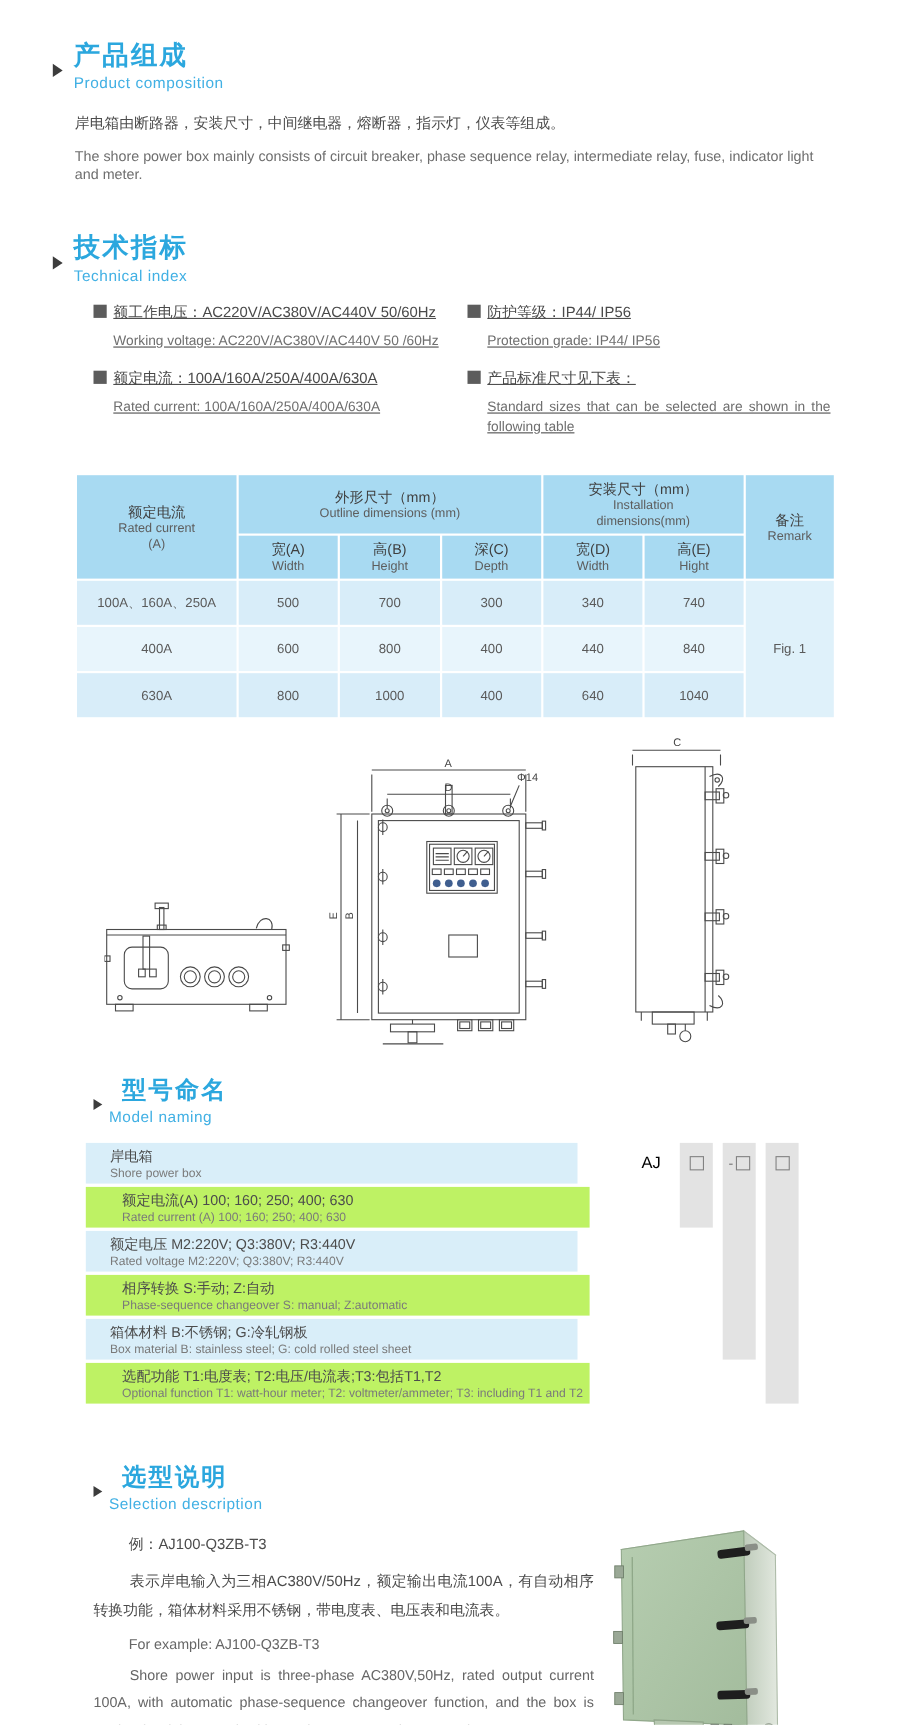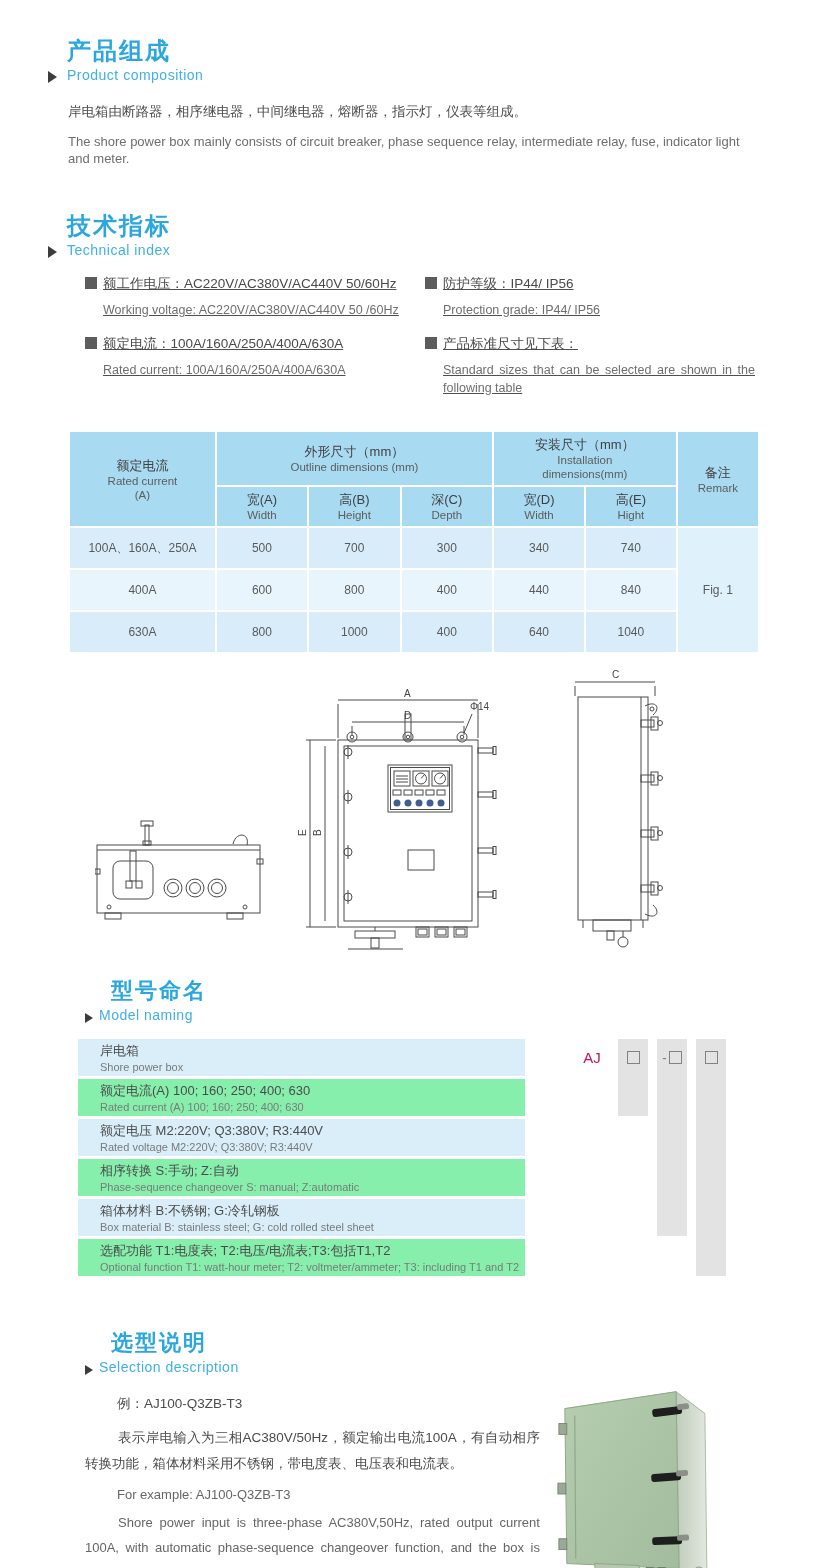--- a/index.html
+++ b/index.html
@@ -1,21 +1,21 @@
 <!DOCTYPE html>
 <html><head>
 <meta charset="utf-8">
 <style>
   html,body{margin:0;padding:0;}
   body{
     width:830px;height:1568px;background:#ffffff;position:relative;overflow:hidden;
     font-family:"Liberation Sans","DejaVu Sans",sans-serif;color:#4f4f4f;
   }
   
-  .sec{display:flex;align-items:flex-end;}
+  .sec{display:flex;align-items:center;}
   .sec .tri{width:0;height:0;border-left:9px solid #3c3c3c;border-top:6px solid transparent;
             border-bottom:6px solid transparent;margin:7px 10px 0 0;flex:0 0 auto;}
   .sec .t-zh{font-size:24px;font-weight:bold;color:#2BA7DE;letter-spacing:2px;line-height:26px;}
   .sec .t-en{font-size:14px;color:#41B0E4;margin-top:3px;letter-spacing:.5px;}
   .sec.small .tri{border-left-width:8px;border-top-width:5px;border-bottom-width:5px;margin-top:6px;margin-right:6px;}
   .sec.small .t-zh{font-size:22px;margin-left:12px;}
   
   .p-zh{margin:20px 70px 0 68px;font-size:13.5px;color:#4c4c4c;line-height:18px;}
   .p-en{margin:12px 70px 0 68px;font-size:13px;color:#6e6e6e;line-height:17px;}
   
@@ -41,24 +41,24 @@
   .figures{position:relative;height:294px;margin-top:6px;}
   .fig{position:absolute;}
   .fig text{font-size:10px;fill:#444;}
   
   .model{position:relative;margin:16px 0 0 78px;width:660px;height:237px;}
   .mstrip{position:absolute;top:0;width:30px;background:#E3E3E3;z-index:0;}
   .mbox{position:absolute;top:0;width:30px;height:37px;display:flex;align-items:center;justify-content:center;z-index:2;color:#777;font-size:13px;}
   .sq{display:inline-block;width:11px;height:11px;border:1px solid #828282;background:transparent;}
   .mdash{margin-right:2px;color:#777;}
   .maj{position:absolute;left:492px;top:0;width:44px;height:37px;line-height:37px;text-align:center;
-       font-size:15px;color:#be185d;z-index:2;}
+       font-size:15px;color:#000000;z-index:2;}
   .mrow{position:relative;width:447px;height:37px;margin-bottom:3px;z-index:1;}
   .mrow.blue{background:#D9EEF9;}
-  .mrow.gray{background:#86efac;}
+  .mrow.gray{background:#bef264;padding-left:11px;}
   .mrow .zh{font-size:13px;color:#4c4c4c;padding:4px 0 0 22px;line-height:16px;}
   .mrow .en{font-size:11px;color:#7a7a7a;padding:2px 0 0 22px;line-height:13px;}
   
   .selrow{display:flex;margin-top:6px;}
   .seltext{width:458px;margin-left:85px;}
   .line-ex{margin:14px 0 0 32px;font-size:13.5px;color:#4c4c4c;}
   .line-ex.en{font-size:13px;color:#666;margin-top:10px;}
   .selbody-zh{margin-top:12px;font-size:13.5px;color:#4c4c4c;line-height:26px;text-indent:33px;text-align:justify;}
   .selbody-en{margin-top:8px;font-size:13px;color:#666;line-height:25px;text-indent:33px;text-align:justify;}
   .photo{margin:-18px 12px 0 auto;}
@@ -66,21 +66,21 @@
 </head>
 <body>
 
 <div class="sec" style="margin:38px 0 0 48px">
   <span class="tri"></span>
   <div>
     <div class="t-zh">产品组成</div>
     <div class="t-en">Product composition</div>
   </div>
 </div>
-<div class="p-zh">岸电箱由断路器，相序继电器，中间继电器，熔断器，指示灯，仪表等组成。</div>
+<div class="p-zh">岸电箱由断路器，安装尺寸，中间继电器，熔断器，指示灯，仪表等组成。</div>
 <div class="p-en">The shore power box mainly consists of circuit breaker, phase sequence relay, intermediate relay, fuse, indicator light and meter.</div>
 
 <div class="sec" style="margin:46px 0 0 48px">
   <span class="tri"></span>
   <div>
     <div class="t-zh">技术指标</div>
     <div class="t-en">Technical index</div>
   </div>
 </div>
 

